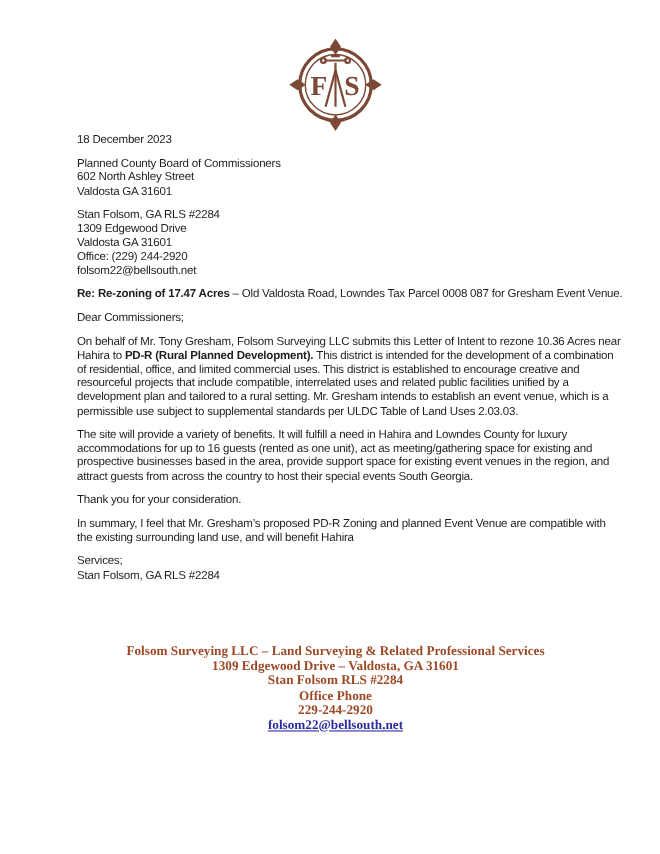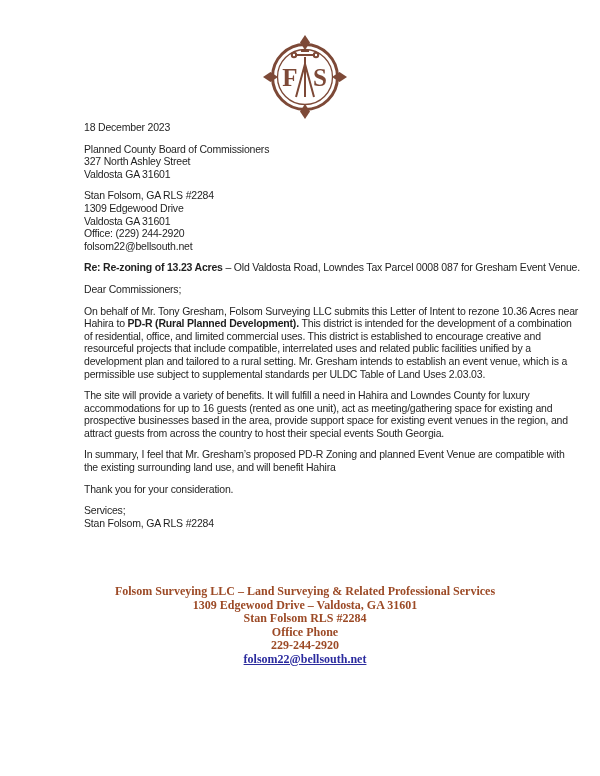--- a/index.html
+++ b/index.html
@@ -10,21 +10,21 @@
     overflow: hidden;
   }
   .page { position: relative; width: 600px; height: 776px; background: #fff; }
 
   .logo {
     position: absolute; left: 261px; top: 33px;
     width: 88px; height: 88px;
   }
 
   .content {
-    position: absolute; left: 84px; top: 121px; width: 497px;
+    position: absolute; left: 70px; top: 121px; width: 497px;
     color: var(--ink, #1f1f1f);
     font-size: 10.5px; line-height: 12.6px; letter-spacing: -0.2px;
   }
   .content p { margin: 0 0 9px 0; }
   .content p.tight { margin-bottom: 0; }
   .b { font-weight: bold; }
   .i { }
   .subject { white-space: nowrap; }
 
   .footer {
@@ -72,44 +72,44 @@
       </g>
     </svg>
   </div>
 
   <div class="content">
 
     <p>18 December 2023</p>
 
     <p>
       <span>Planned County Board of Commissioners</span><br>
-      <span>327 North Ashley Street</span><br>
+      <span>602 North Ashley Street</span><br>
       <span>Valdosta GA 31601</span>
     </p>
 
     <p>
       <span>Stan Folsom, GA RLS #2284</span><br>
       <span>1309 Edgewood Drive</span><br>
       <span>Valdosta GA 31601</span><br>
       <span>Office: (229) 244-2920</span><br>
       <span>folsom22@bellsouth.net</span>
     </p>
 
-    <p class="subject"><span class="b">Re: Re-zoning of 13.23 Acres</span><span> – Old Valdosta Road, Lowndes Tax Parcel 0008 087 for Gresham Event Venue.</span></p>
+    <p class="subject"><span class="b">Re: Re-zoning of 17.47 Acres</span><span> – Old Valdosta Road, Lowndes Tax Parcel 0008 087 for Gresham Event Venue.</span></p>
 
     <p>Dear Commissioners;</p>
 
     <p><span>On behalf of Mr. Tony Gresham, Folsom Surveying LLC submits this Letter of Intent to rezone 10.36 Acres near Hahira to </span><span class="b">PD-R (Rural Planned Development). </span><span class="i">This district is intended for the development of a combination of residential, office, and limited commercial uses. This district is established to encourage creative and resourceful projects that include compatible, interrelated uses and related public facilities unified by a development plan and tailored to a rural setting. </span><span>Mr. Gresham intends to establish an event venue, which is a permissible use subject to supplemental standards per ULDC Table of Land Uses 2.03.03.</span></p>
 
 
     <p>The site will provide a variety of benefits.  It will fulfill a need in Hahira and Lowndes County for luxury accommodations for up to 16 guests (rented as one unit), act as meeting/gathering space for existing and prospective businesses based in the area, provide support space for existing event venues in the region, and attract guests from across the country to host their special events South Georgia.</p>
 
+    <p>Thank you for your consideration.</p>
+
     <p>In summary, I feel that Mr. Gresham’s proposed PD-R Zoning and planned Event Venue are compatible with the existing surrounding land use, and will benefit Hahira</p>
-
-    <p>Thank you for your consideration.</p>
 
     <p class="tight">Services;</p>
     <p>Stan Folsom, GA RLS #2284</p>
 
   </div>
 
   <div class="footer">
     <div>Folsom Surveying LLC – Land Surveying &amp; Related Professional Services</div>
     <div>1309 Edgewood Drive – Valdosta, GA  31601</div>
     <div>Stan Folsom RLS #2284</div>

